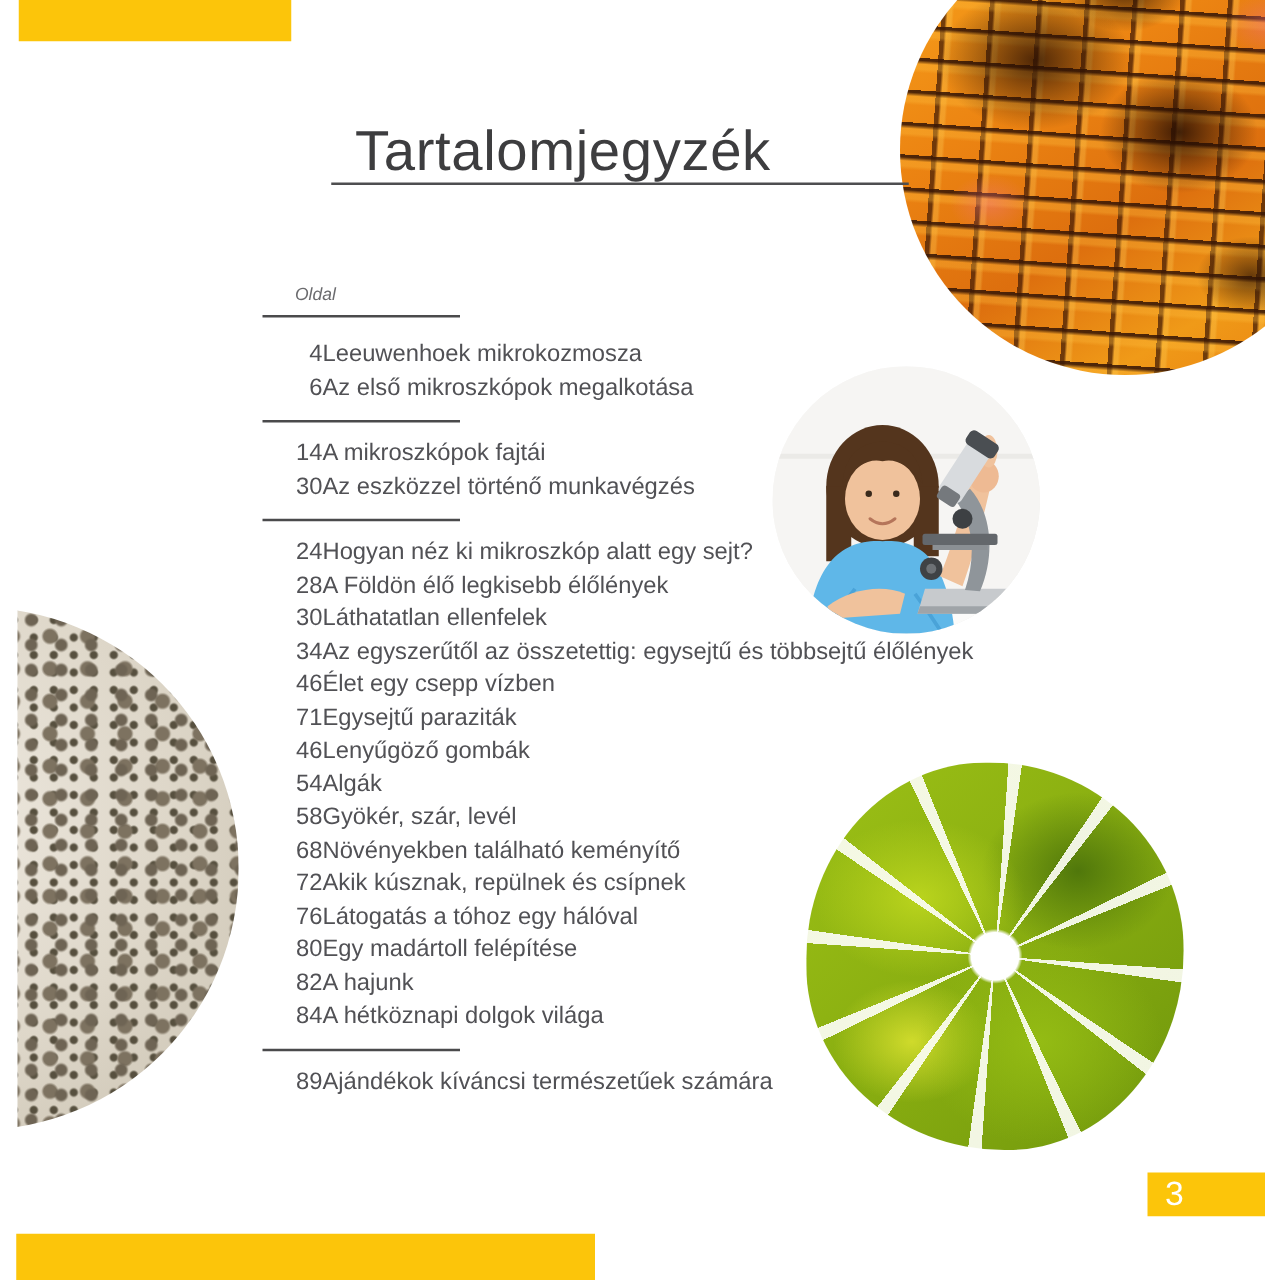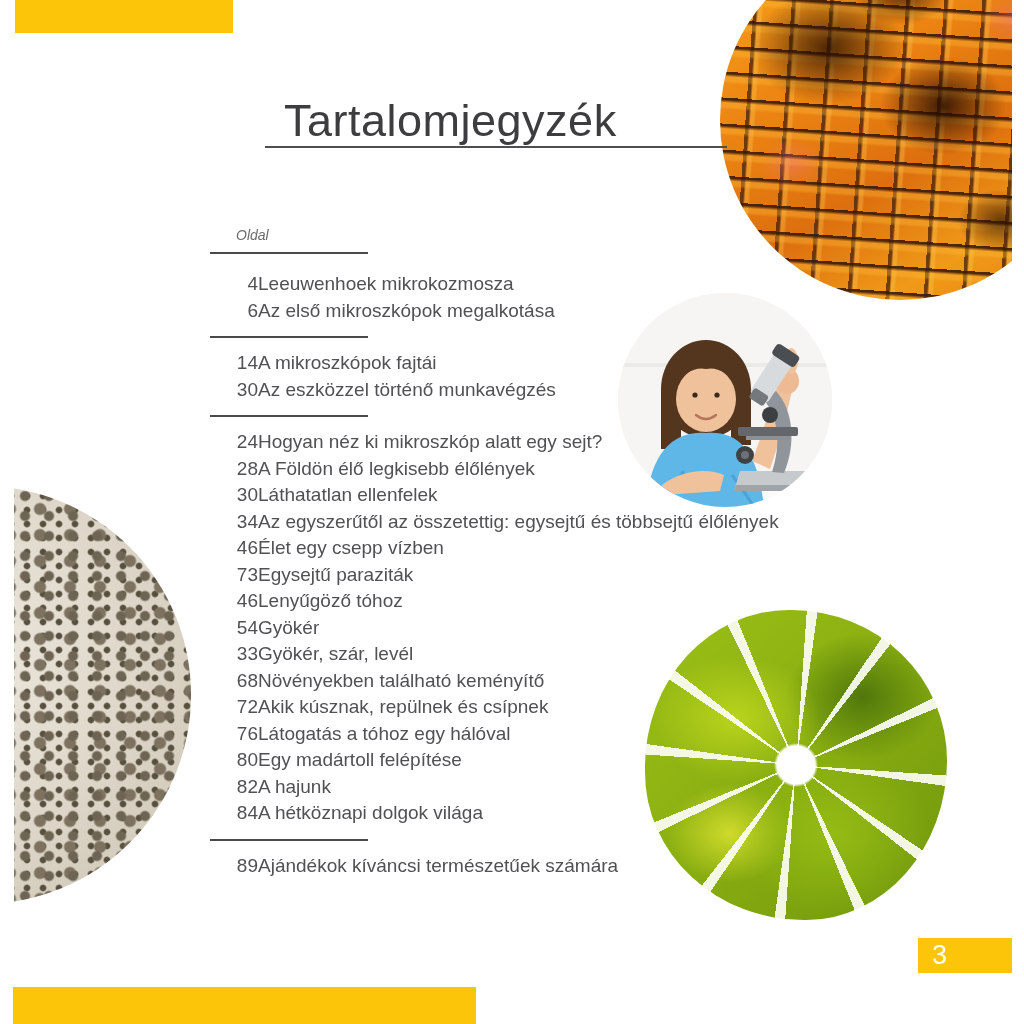--- a/index.html
+++ b/index.html
@@ -124,33 +124,33 @@
       </div>
       <div class="toc-row">
         <span class="toc-num">34</span>
         <span class="toc-title">Az egyszerűtől az összetettig: egysejtű és többsejtű élőlények</span>
       </div>
       <div class="toc-row">
         <span class="toc-num">46</span>
         <span class="toc-title">Élet egy csepp vízben</span>
       </div>
       <div class="toc-row">
-        <span class="toc-num">73</span>
+        <span class="toc-num">71</span>
         <span class="toc-title">Egysejtű paraziták</span>
       </div>
       <div class="toc-row">
         <span class="toc-num">46</span>
-        <span class="toc-title">Lenyűgöző tóhoz</span>
+        <span class="toc-title">Lenyűgöző gombák</span>
       </div>
       <div class="toc-row">
         <span class="toc-num">54</span>
-        <span class="toc-title">Gyökér</span>
-      </div>
-      <div class="toc-row">
-        <span class="toc-num">33</span>
+        <span class="toc-title">Algák</span>
+      </div>
+      <div class="toc-row">
+        <span class="toc-num">58</span>
         <span class="toc-title">Gyökér, szár, levél</span>
       </div>
       <div class="toc-row">
         <span class="toc-num">68</span>
         <span class="toc-title">Növényekben található keményítő</span>
       </div>
       <div class="toc-row">
         <span class="toc-num">72</span>
         <span class="toc-title">Akik kúsznak, repülnek és csípnek</span>
       </div>

